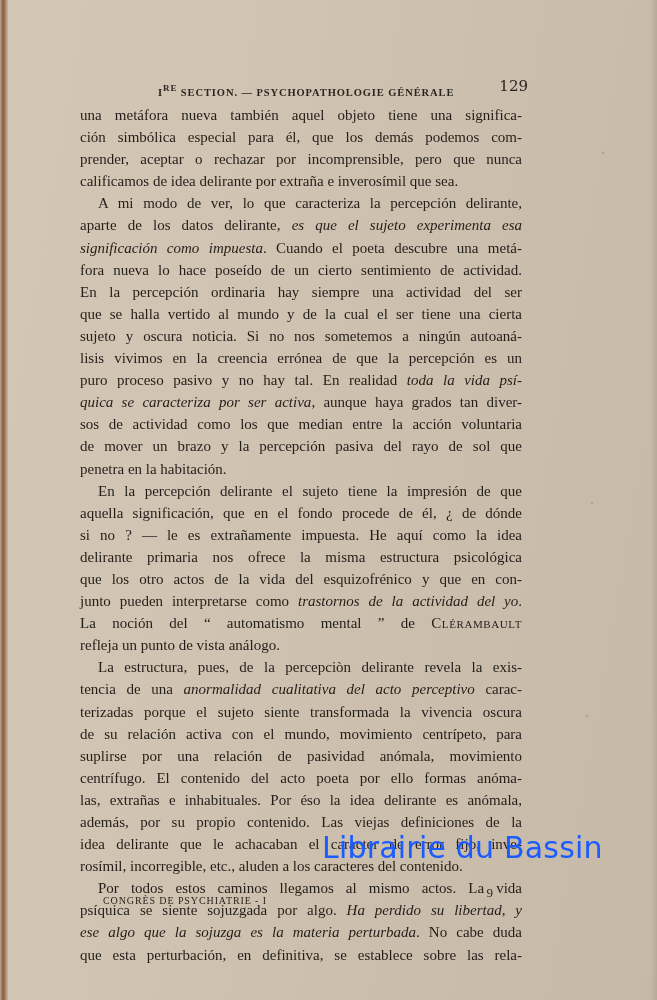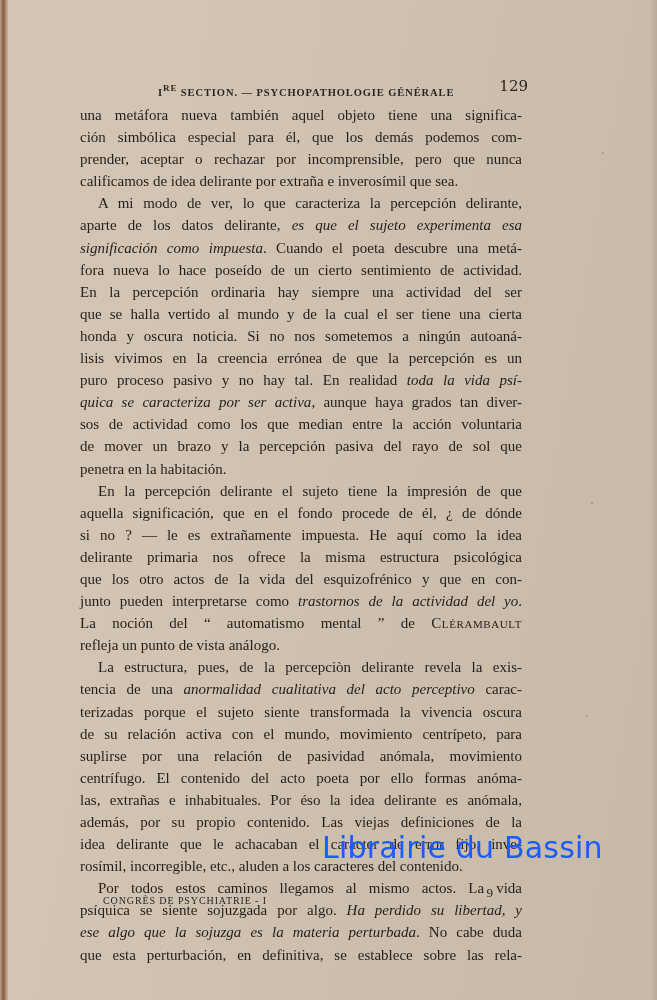--- a/index.html
+++ b/index.html
@@ -129,21 +129,21 @@
       <span class="line"><span>una metáfora nueva también aquel objeto tiene una significa-</span></span>
       <span class="line"><span>ción simbólica especial para él, que los demás podemos com-</span></span>
       <span class="line"><span>prender, aceptar o rechazar por incomprensible, pero que nunca</span></span>
       <span class="line last"><span>calificamos de idea delirante por extraña e inverosímil que sea.</span></span>
       <span class="line indent"><span>A mi modo de ver, lo que caracteriza la percepción delirante,</span></span>
       <span class="line"><span>aparte de los datos delirante, </span><span class="it">es que el sujeto experimenta esa</span></span>
       <span class="line"><span class="it">significación como impuesta</span><span>. Cuando el poeta descubre una metá-</span></span>
       <span class="line"><span>fora nueva lo hace poseído de un cierto sentimiento de actividad.</span></span>
       <span class="line"><span>En la percepción ordinaria hay siempre una actividad del ser</span></span>
       <span class="line"><span>que se halla vertido al mundo y de la cual el ser tiene una cierta</span></span>
-      <span class="line"><span>honda y oscura noticia. Si no nos sometemos a ningún autoaná-</span></span>
+      <span class="line"><span>sujeto y oscura noticia. Si no nos sometemos a ningún autoaná-</span></span>
       <span class="line"><span>lisis vivimos en la creencia errónea de que la percepción es un</span></span>
       <span class="line"><span>puro proceso pasivo y no hay tal. En realidad </span><span class="it">toda la vida psí-</span></span>
       <span class="line"><span class="it">quica se caracteriza por ser activa</span><span>, aunque haya grados tan diver-</span></span>
       <span class="line"><span>sos de actividad como los que median entre la acción voluntaria</span></span>
       <span class="line"><span>de mover un brazo y la percepción pasiva del rayo de sol que</span></span>
       <span class="line last"><span>penetra en la habitación.</span></span>
       <span class="line indent"><span>En la percepción delirante el sujeto tiene la impresión de que</span></span>
       <span class="line"><span>aquella significación, que en el fondo procede de él, ¿ de dónde</span></span>
       <span class="line"><span>si no ? — le es extrañamente impuesta. He aquí como la idea</span></span>
       <span class="line"><span>delirante primaria nos ofrece la misma estructura psicológica</span></span>

